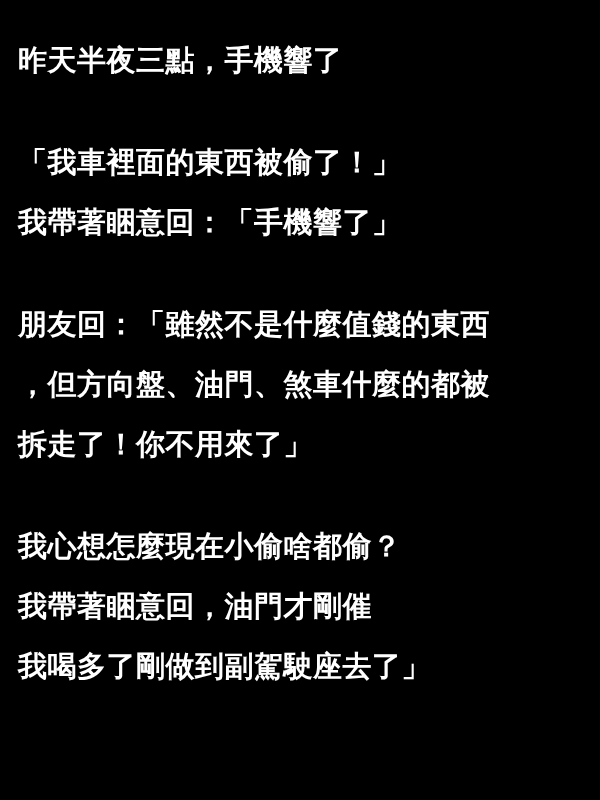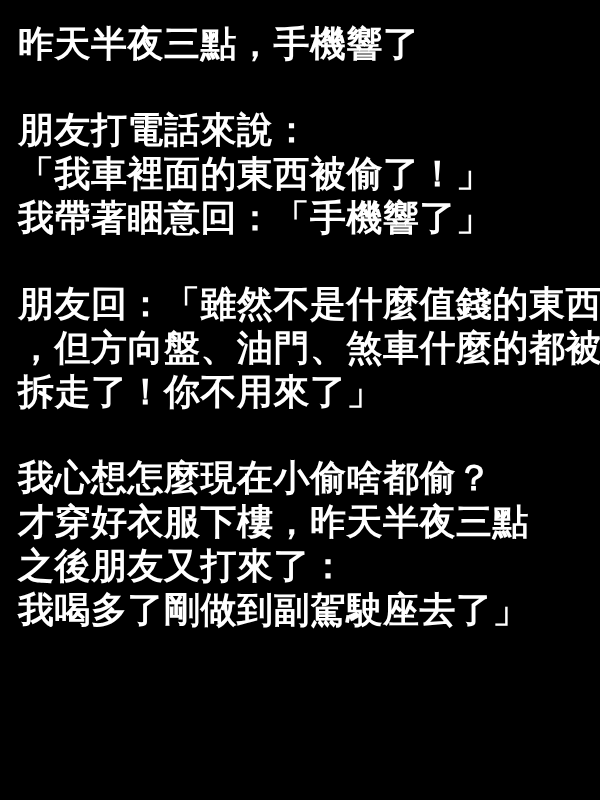--- a/index.html
+++ b/index.html
@@ -26,58 +26,57 @@
     display: flex;
     flex-direction: column;
   }
   .para {
     margin: 0 0 0 0;
   }
   .line {
     color: #ffffff;
     font-family: "DejaVu Sans", sans-serif;
     font-weight: bold;
-    font-size: 36px;
+    font-size: 29px;
     line-height: 44px;
     letter-spacing: 0.5px;
     white-space: pre;
+    margin-top: 16px;
   }
   .gap {
     height: 42px;
   }
 </style>
 </head>
 <body>
 
 <div class="page">
   <div class="story">
 
     <div class="para">
       <div class="line">昨天半夜三點，手機響了</div>
     </div>
 
     <div class="gap"></div>
 
     <div class="para">
-      <div class="line">朋友打電話來說：</div>
       <div class="line">「我車裡面的東西被偷了！」</div>
       <div class="line">我帶著睏意回：「手機響了」</div>
     </div>
 
     <div class="gap"></div>
 
     <div class="para">
       <div class="line">朋友回：「雖然不是什麼值錢的東西</div>
       <div class="line">，但方向盤、油門、煞車什麼的都被</div>
       <div class="line">拆走了！你不用來了」</div>
     </div>
 
     <div class="gap"></div>
 
     <div class="para">
       <div class="line">我心想怎麼現在小偷啥都偷？</div>
-      <div class="line">才穿好衣服下樓，昨天半夜三點</div>
-      <div class="line">之後朋友又打來了：</div>
+      <div class="line">我帶著睏意回，油門才剛催</div>
       <div class="line">我喝多了剛做到副駕駛座去了」</div>
     </div>
 
   </div>
 </div>
 
 </body></html>

